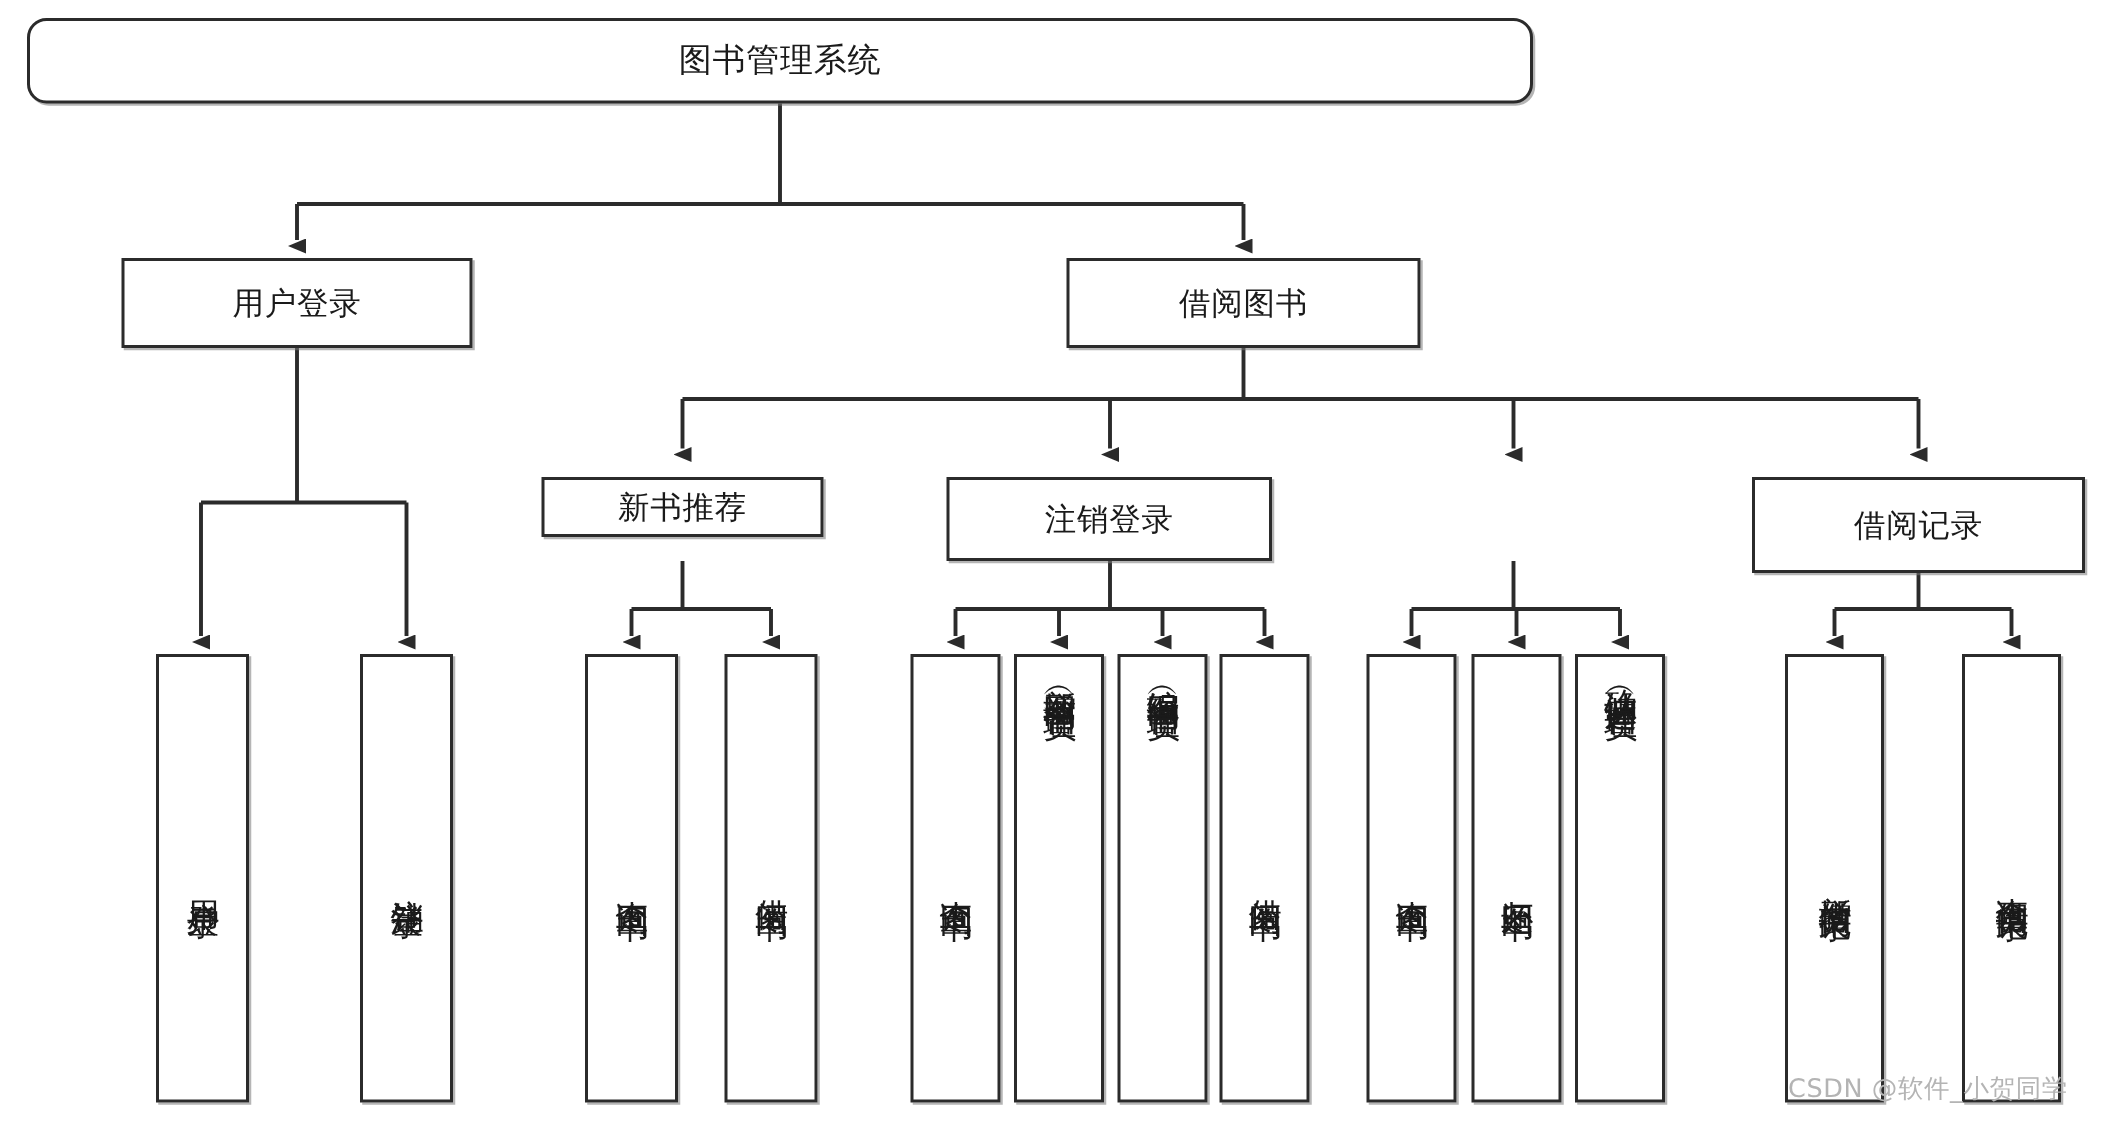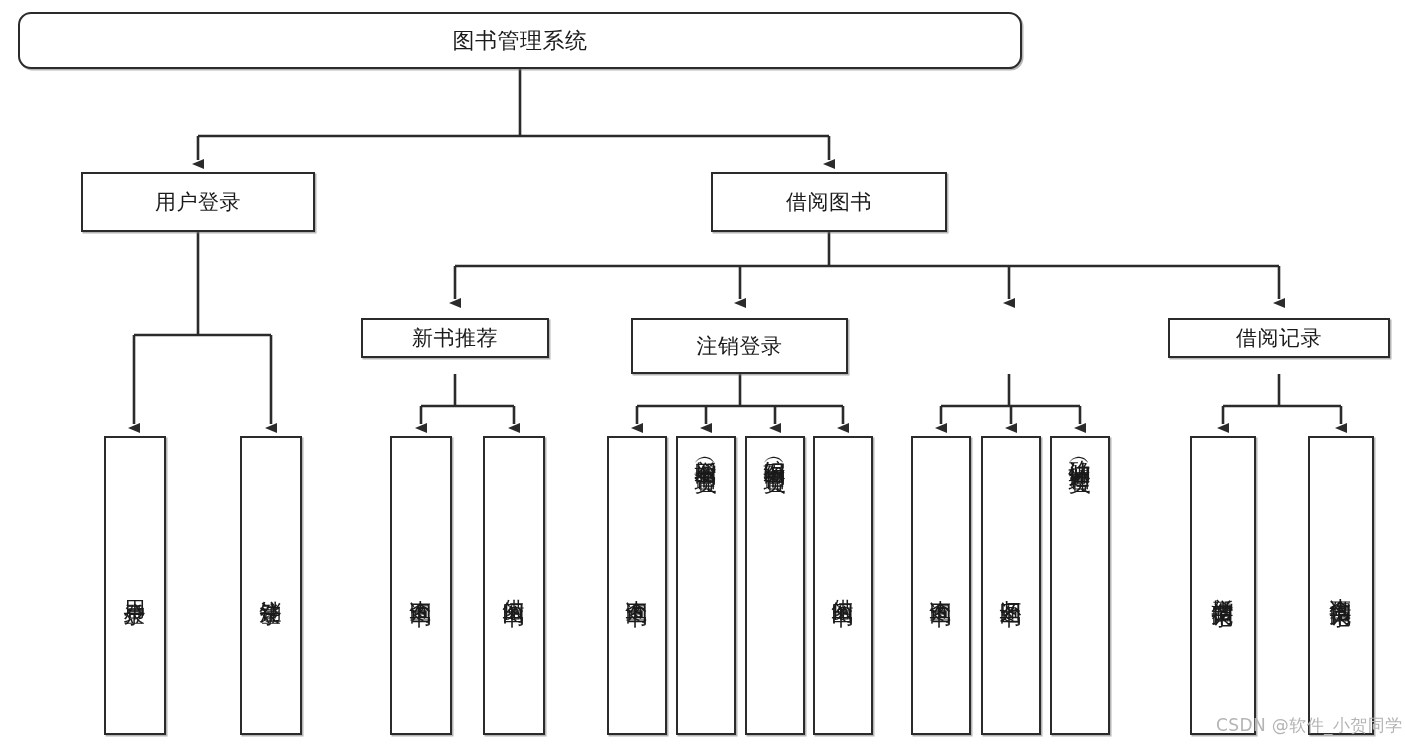--- a/index.html
+++ b/index.html
@@ -60,21 +60,20 @@
     align-items: center;
     padding-top: 0;
   }
   .watermark {
     position: absolute;
     font-size: 17px;
     color: #b4b4b4;
     letter-spacing: 0.4px;
     white-space: nowrap;
     font-family: "DejaVu Sans", "Liberation Sans", sans-serif;
-    padding-left: 24px;
   }
 </style>
 </head>
 <body>
 
 <div id="canvas">
 
   <svg class="wires" viewBox="0 0 1405 747">
     <defs>
       <marker id="arw" markerWidth="10" markerHeight="12" refX="1" refY="6" orient="auto" markerUnits="userSpaceOnUse">
@@ -135,21 +134,21 @@
   <div class="node" style="left:711px;top:172px;width:236px;height:60px;">
     <span class="lbl">借阅图书</span>
   </div>
 
   <div class="node" style="left:361px;top:318px;width:188px;height:40px;">
     <span class="lbl">新书推荐</span>
   </div>
   <div class="node" style="left:631px;top:318px;width:217px;height:56px;">
     <span class="lbl">注销登录</span>
   </div>
-  <div class="node" style="left:1168px;top:318px;width:222px;height:40px;">
+  <div class="node" style="left:1168px;top:318px;width:222px;height:64px;">
     <span class="lbl">借阅记录</span>
   </div>
 
   <div class="node vert mid" style="left:104px;top:436px;width:62px;height:299px;">
     <span class="lbl">用户登录</span>
   </div>
   <div class="node vert mid" style="left:240px;top:436px;width:62px;height:299px;">
     <span class="lbl">注销登录</span>
   </div>
 

